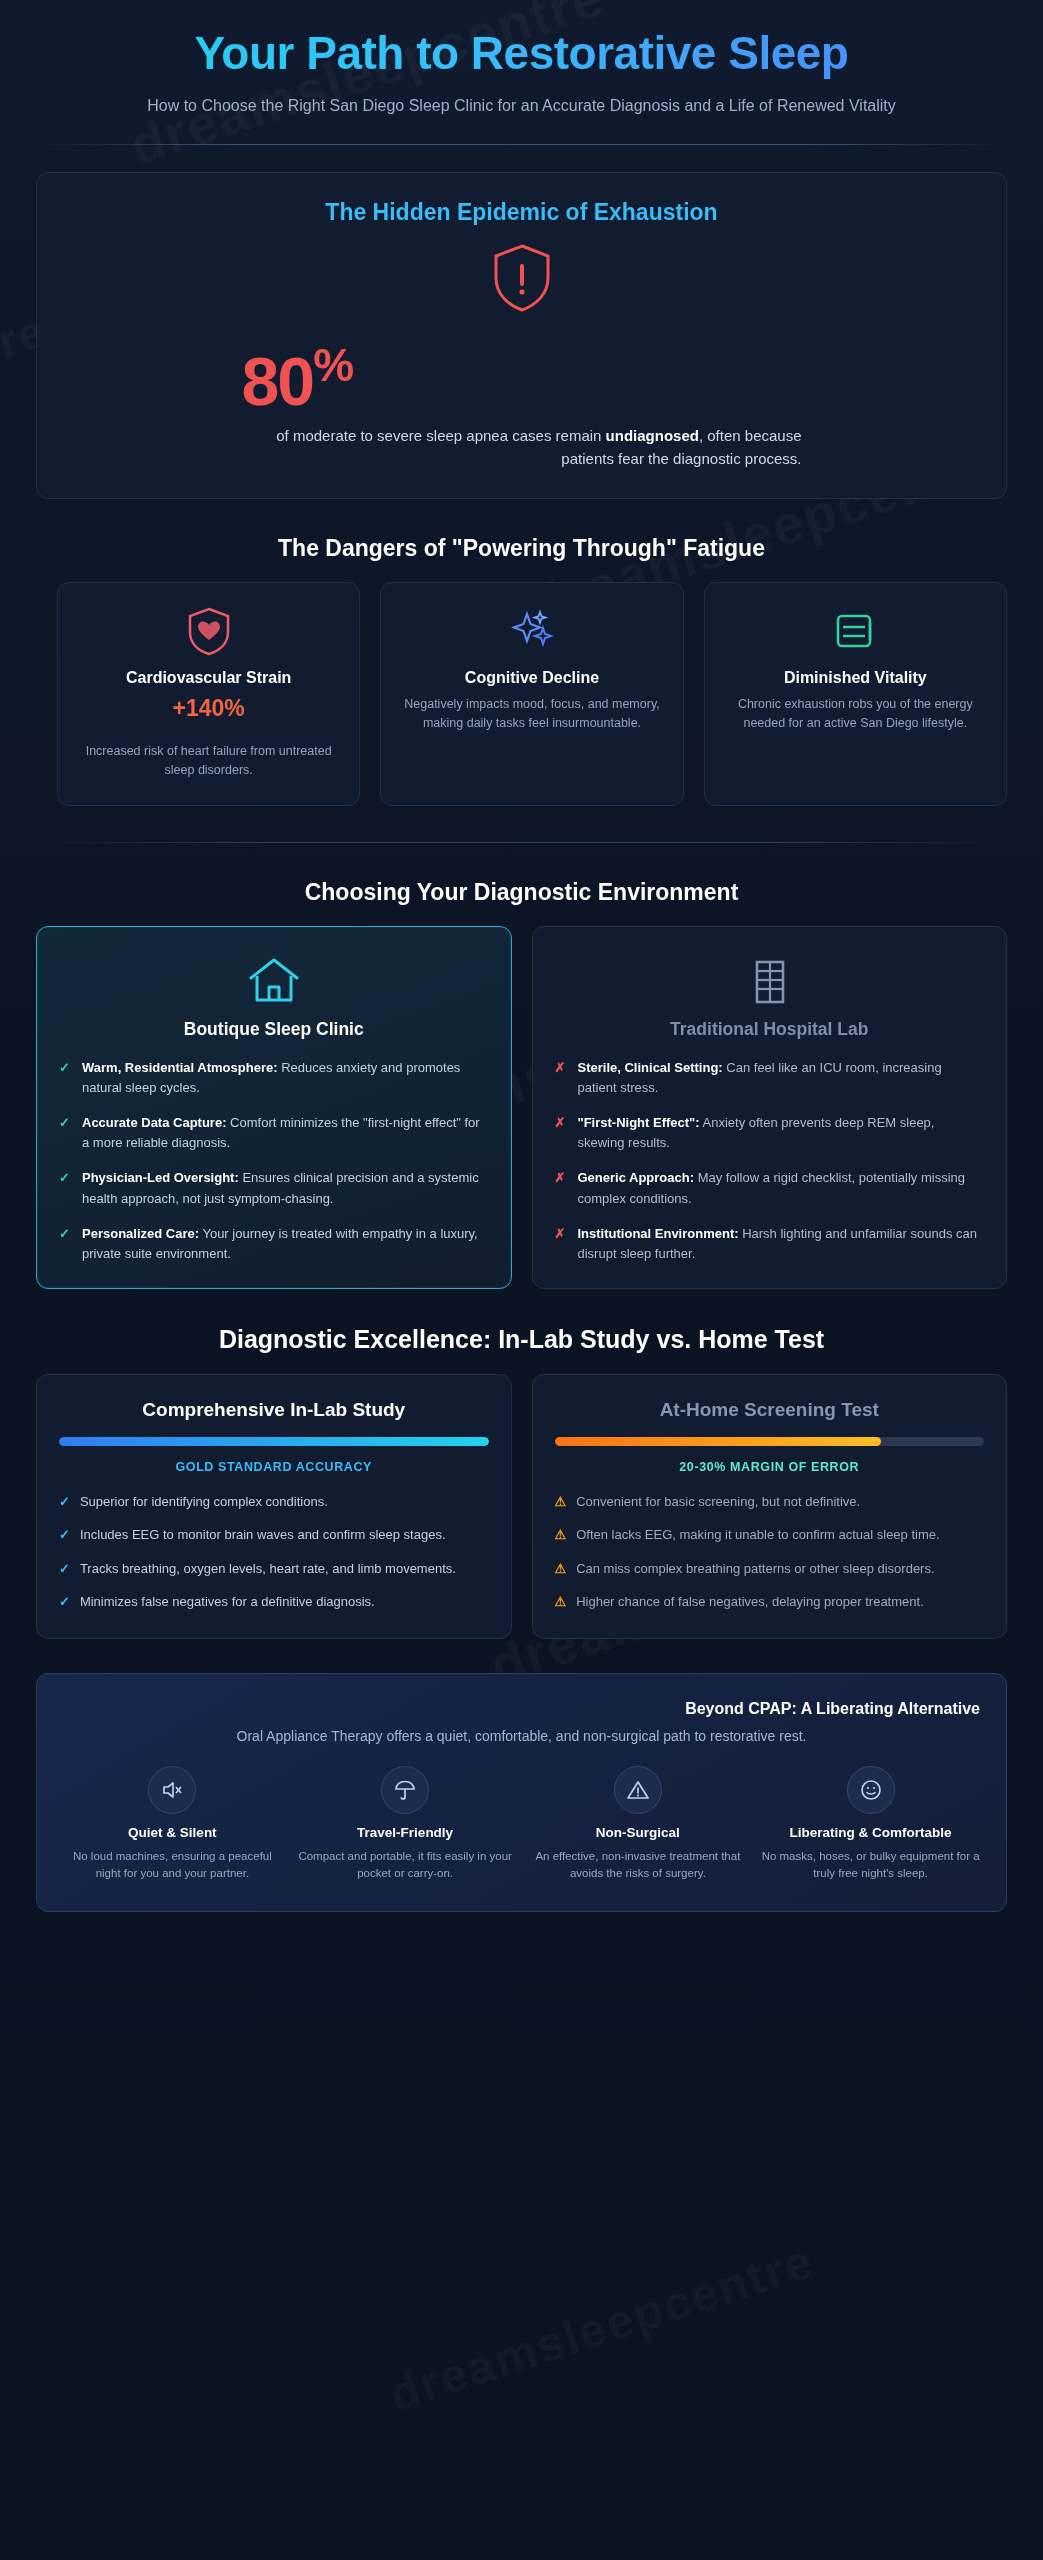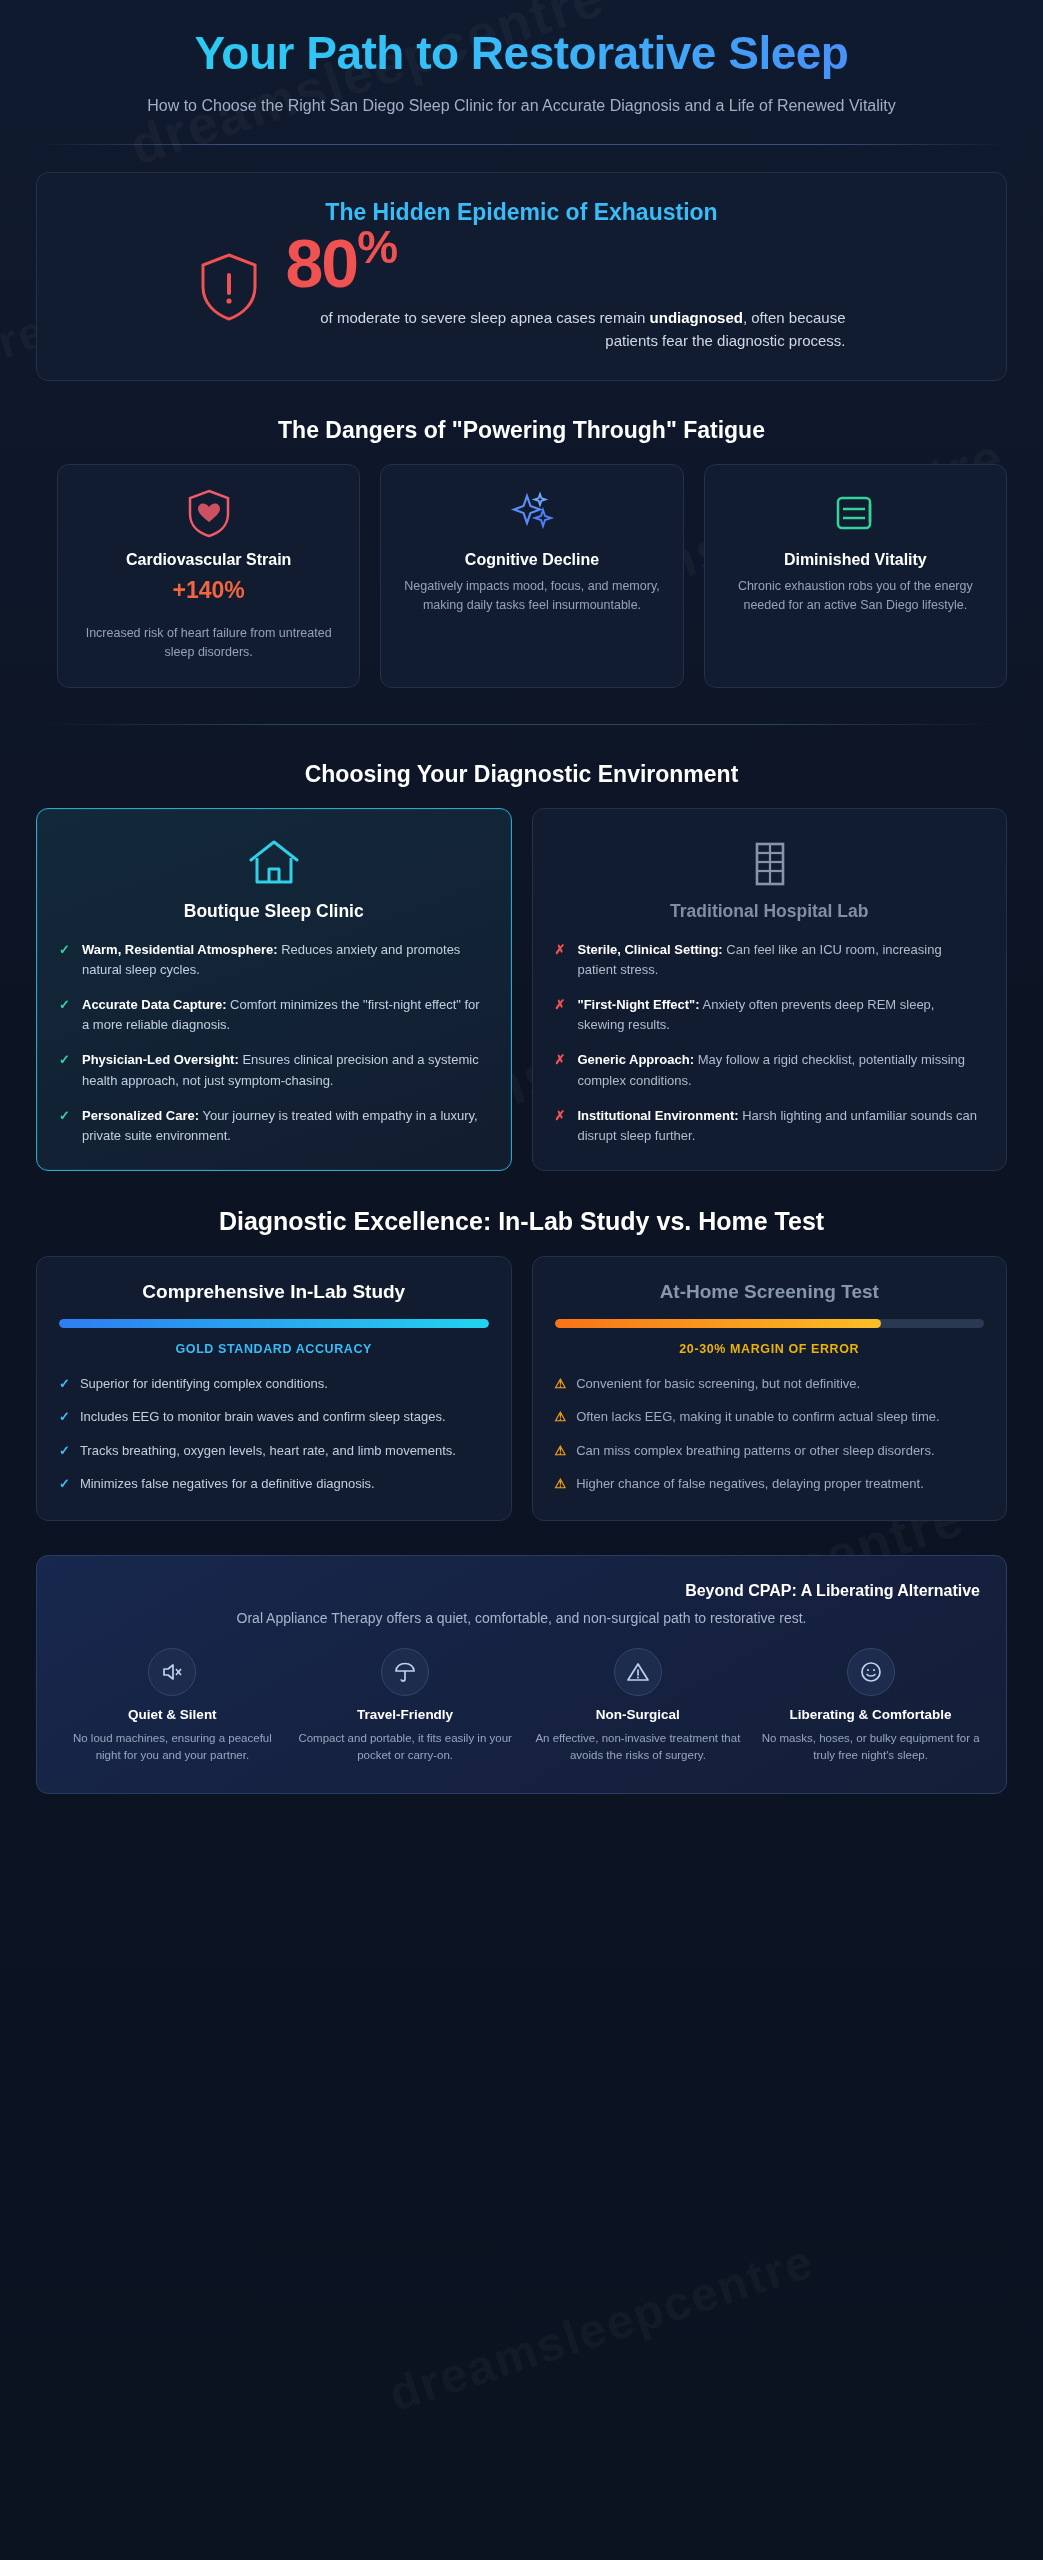--- a/index.html
+++ b/index.html
@@ -74,22 +74,23 @@
   
   .epidemic {
     margin-top: 27px;
     padding: 26px 30px 28px 30px;
     text-align: center;
   }
   .epidemic h2 {
     color: #38bdf8;
     font-size: 23px;
     font-weight: 700;
-  }
-  .epi-row { display: flex; align-items: center; justify-content: center; gap: 26px; text-align: left;}
+    margin-bottom: 16px;
+  }
+  .epi-row { display: flex; align-items: center; justify-content: center; gap: 26px; text-align: left; flex-direction: column;}
   .shield-wrap { flex: 0 0 auto; }
   .big-stat {
     font-size: 68px;
     font-weight: 800;
     color: #f05252;
     line-height: 0.95;
     letter-spacing: -2px;
   }
   .big-stat .pct { font-size: 46px; vertical-align: super; font-weight: 700;}
   .epi-text {
@@ -157,21 +158,21 @@
   
   .study { display: flex; gap: 20px; position: relative; z-index: 2;}
   .study > div { flex: 1; padding: 24px 22px 26px 22px;}
   .study h3 { text-align:center; font-size: 19px; font-weight: 700; margin-bottom: 16px;}
   .inlab h3 { color: #ffffff;}
   .athome h3 { color: #8696ad;}
   .bar { height: 9px; border-radius: 5px; background: #2a3852; overflow: hidden; margin-bottom: 14px;}
   .bar > span { display:block; height: 100%; border-radius: 5px;}
   .bar-lbl { text-align: center; font-size: 12.5px; font-weight: 700; letter-spacing: 0.6px; margin-bottom: 18px;}
   .inlab .bar-lbl { color: #38bdf8; }
-  .athome .bar-lbl { color: #eab308; }
+  .athome .bar-lbl { color: #5eead4; }
   .slist { list-style: none; }
   .slist li { display:flex; gap: 10px; margin-bottom: 14px; font-size: 13px; line-height: 1.5; }
   .slist li:last-child{ margin-bottom: 0;}
   .slist .txt { color: #c3cfdf; }
   .athome .slist .txt { color: #9dabbf; }
   .tick { color: #38bdf8; font-weight: 700;}
   .warn { color: #f59e0b; font-weight: 700; }
 
   
   .cpap {

